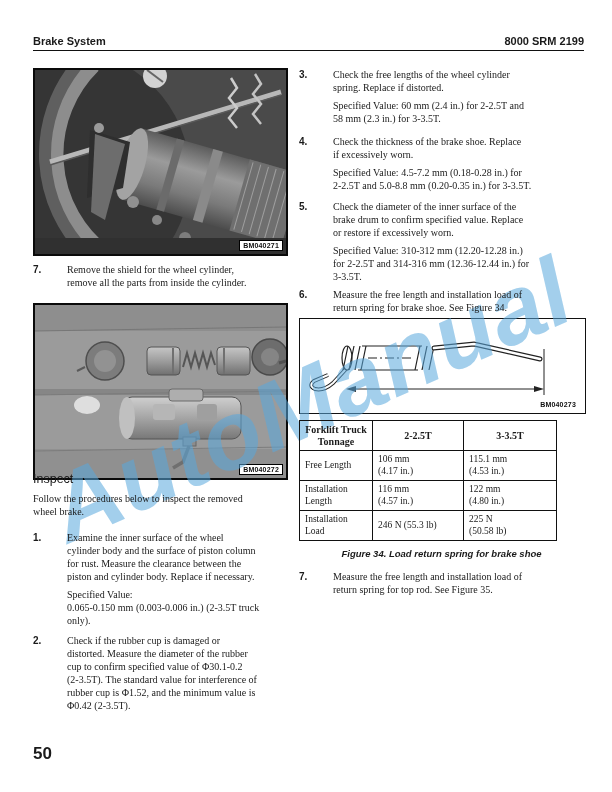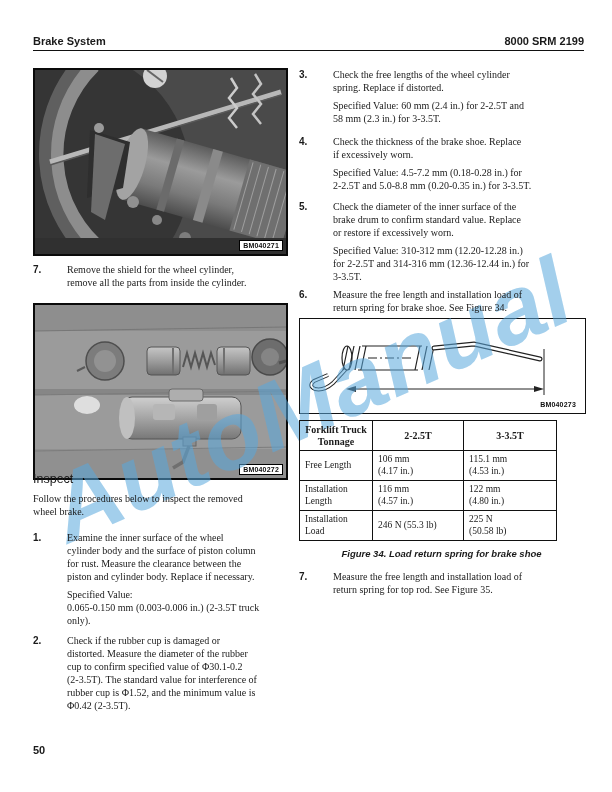--- a/index.html
+++ b/index.html
@@ -43,21 +43,21 @@
     border:1px solid #111;padding:3px 5px;vertical-align:middle;white-space:pre-line;
   }
   .datatable th{font-size:10px;text-align:center;}
   .datatable td.rowhead{width:62px;}
   .datatable td.v1{width:80px;}
   .datatable td.v2{width:82px;}
   .caption{
     position:absolute;left:299px;top:548px;width:285px;text-align:center;z-index:4;
     font-family:"Liberation Sans", sans-serif;font-weight:bold;font-style:italic;font-size:9.5px;
   }
-  .pagenum{font-family:"Liberation Sans", sans-serif;font-weight:bold;font-size:11px;z-index:4;}
+  .pagenum{font-family:"Liberation Sans", sans-serif;font-weight:bold;font-size:17px;z-index:4;}
   
   .watermark{
     position:absolute;left:310px;top:400px;z-index:3;pointer-events:none;
     transform:translate(-50%,-50%) rotate(-24deg);
     font-family:"Liberation Sans", sans-serif;font-weight:bold;font-style:italic;
     font-size:96px;letter-spacing:1px;opacity:0.55;white-space:nowrap;
   }
 </style>
 </head>
 <body>
@@ -210,21 +210,21 @@
 if excessively worn.</div>
       <div class="txt spec">Specified Value: 4.5-7.2 mm (0.18-0.28 in.) for
 2-2.5T and 5.0-8.8 mm (0.20-0.35 in.) for 3-3.5T.</div>
     </div>
   </div>
 
   <div class="step" style="left:299px;top:200px;width:285px;">
     <span class="num">5.</span>
     <div>
       <div class="txt">Check the diameter of the inner surface of the
-brake drum to confirm standard value. Replace
+brake drum to confirm specified value. Replace
 or restore if excessively worn.</div>
       <div class="txt spec">Specified Value: 310-312 mm (12.20-12.28 in.)
 for 2-2.5T and 314-316 mm (12.36-12.44 in.) for
 3-3.5T.</div>
     </div>
   </div>
 
   <div class="step" style="left:299px;top:288px;width:285px;">
     <span class="num">6.</span>
     <div class="txt">Measure the free length and installation load of

